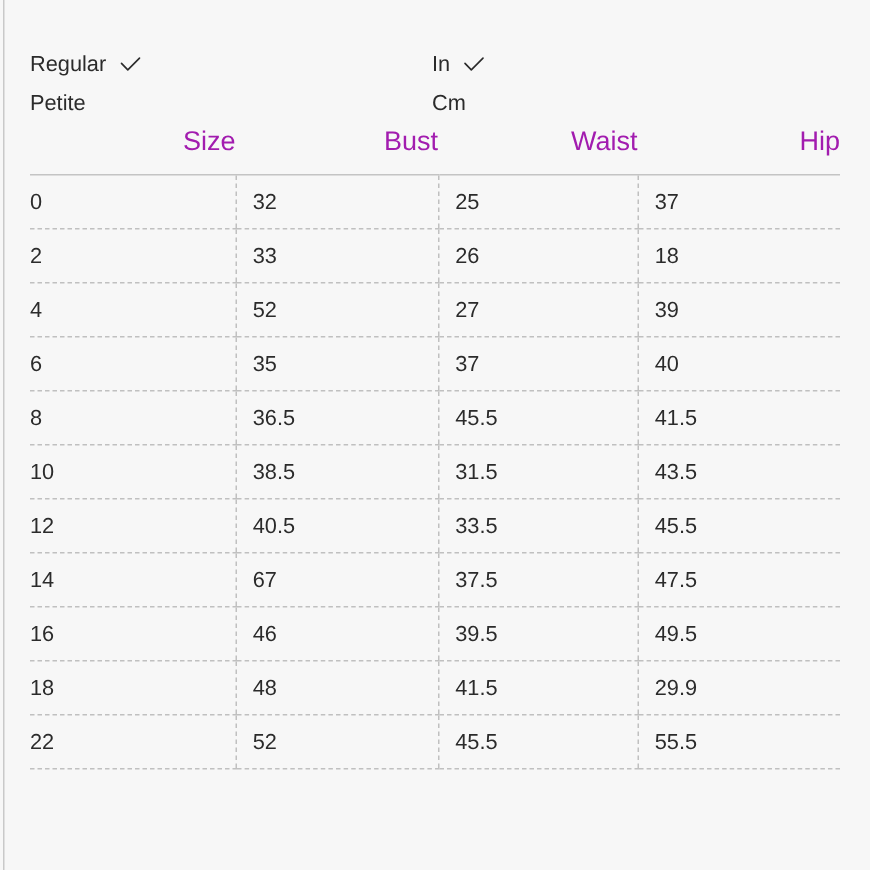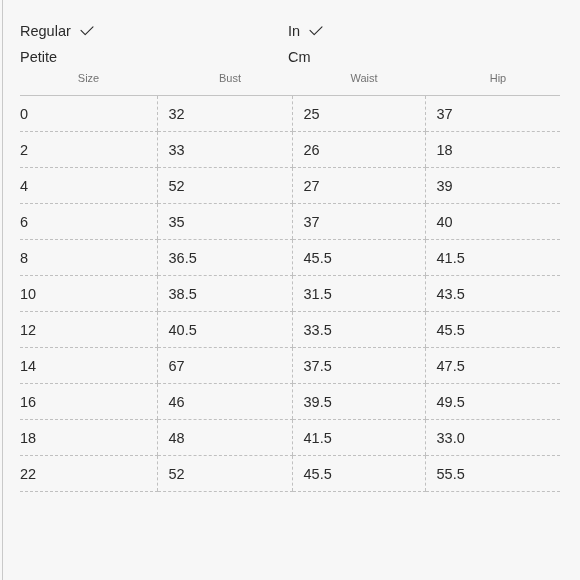--- a/index.html
+++ b/index.html
@@ -21,21 +21,21 @@
     left: 2px;
     top: 0;
     width: 1px;
     height: 580px;
     background: #c9c9c9;
   }
 
   .page {
     position: absolute;
     left: 0;
-    top: 0;
+    top: 12px;
     width: 580px;
     height: 548px;
     box-sizing: border-box;
     padding: 0 20px;
   }
 
   
   .toggles {
     position: relative;
     height: 72px;
@@ -72,24 +72,24 @@
     border-collapse: collapse;
     table-layout: fixed;
     font-size: 14.5px;
   }
   .size-table col.c-size  { width: 137px; }
   .size-table col.c-bust  { width: 135px; }
   .size-table col.c-waist { width: 133px; }
   .size-table col.c-hip   { width: 135px; }
 
   .size-table thead th {
-    text-align: center;
+    text-align: right;
     font-weight: normal;
-    color: #737373;
-    font-size: 11px;
+    color: #a21caf;
+    font-size: 18px;
     padding: 0 0 11px 0;
     border-bottom: 1px solid #c4c4c4;
     vertical-align: bottom;
   }
   .size-table thead th.ind { padding-left: 11px; }
 
   .size-table tbody td {
     height: 35px;
     padding: 0;
     vertical-align: middle;
@@ -204,21 +204,21 @@
         <tr>
           <td>16</td>
           <td class="ind">46</td>
           <td class="ind">39.5</td>
           <td class="ind">49.5</td>
         </tr>
         <tr>
           <td>18</td>
           <td class="ind">48</td>
           <td class="ind">41.5</td>
-          <td class="ind">33.0</td>
+          <td class="ind">29.9</td>
         </tr>
         <tr>
           <td>22</td>
           <td class="ind">52</td>
           <td class="ind">45.5</td>
           <td class="ind">55.5</td>
         </tr>
       </tbody>
   </table>
 

